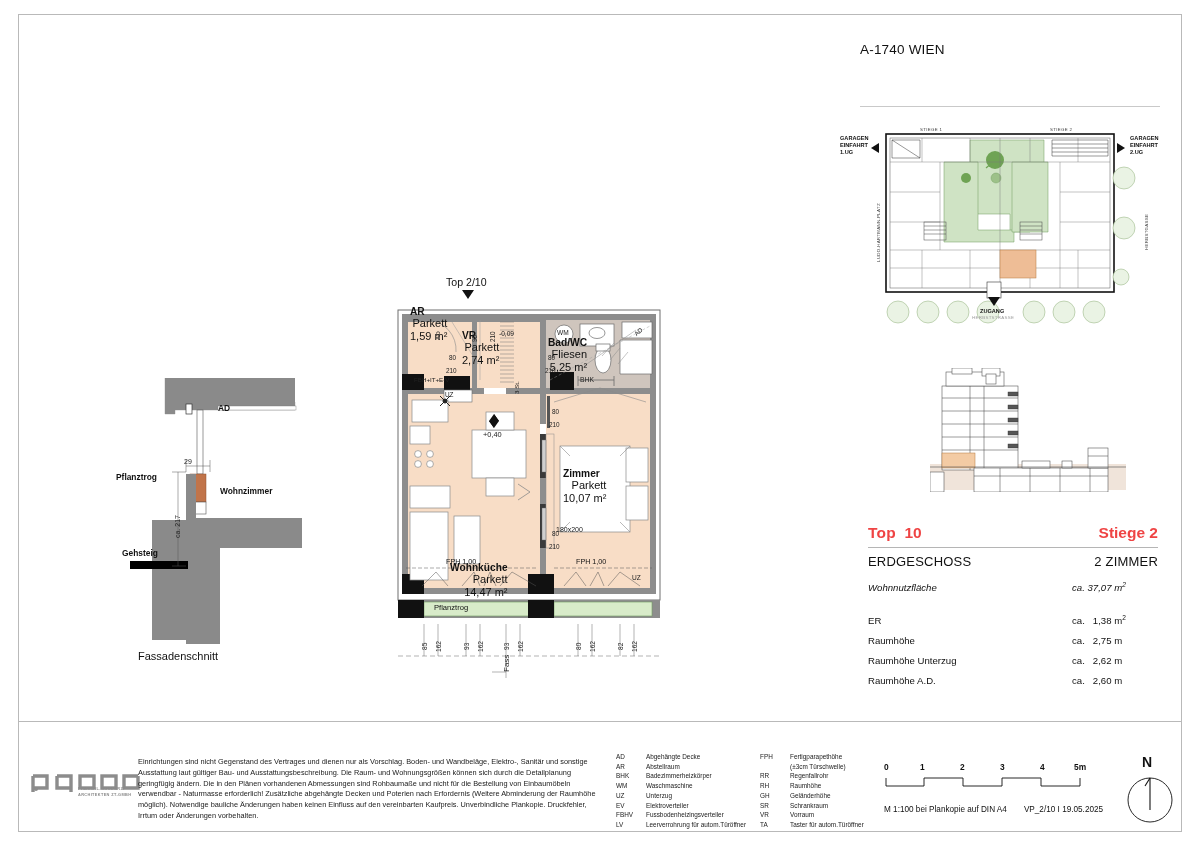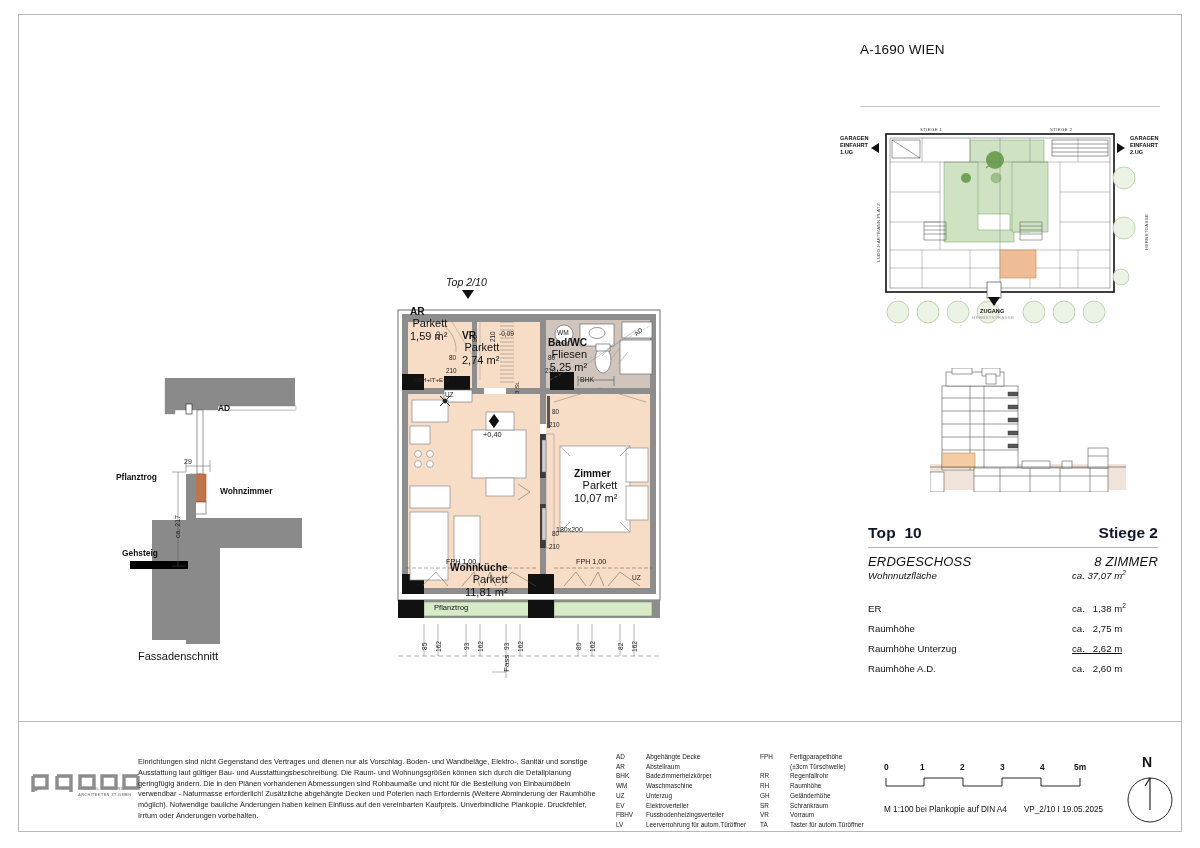--- a/index.html
+++ b/index.html
@@ -33,37 +33,37 @@
   .tri-l{ width:0;height:0;border-top:5px solid transparent;border-bottom:5px solid transparent;border-right:8px solid #111; position:absolute;}
   .tri-r{ width:0;height:0;border-top:5px solid transparent;border-bottom:5px solid transparent;border-left:8px solid #111; position:absolute;}
   .tri-d{ width:0;height:0;border-left:6px solid transparent;border-right:6px solid transparent;border-top:9px solid #111; position:absolute;}
 
   
   .sectiondraw{ position:absolute; left:930px; top:368px; width:196px; height:124px;}
 
   
   .infotable{ position:absolute; left:868px; top:524px; width:290px; }
   .it-row{ display:flex; justify-content:space-between; align-items:baseline; }
-  .it-head{ font-size:15.5px; font-weight:bold; color:#0f172a; }
+  .it-head{ font-size:15.5px; font-weight:bold; color:#ef4444; }
   .it-head .l{ letter-spacing:.2px;}
   .it-rule{ height:1px; background:#b5b5b5; margin:5px 0 6px 0;}
   .it-sub{ font-size:13px; color:#111; letter-spacing:.2px;}
   .it-small{ font-size:9.6px; color:#111; }
   .it-val{ font-size:9.6px; color:#111; white-space:pre;}
   .spacer-row{ height:17px; }
   sup{ font-size:6.6px; vertical-align:super;}
 
   
   .fassade{ position:absolute; left:120px; top:378px; width:210px; height:290px;}
   .fa-text{ position:absolute; font-size:8.4px; font-weight:bold; color:#111; white-space:nowrap;}
   .fa-caption{ position:absolute; left:138px; top:650px; font-size:11px; color:#111;text-align:right;}
 
   
   .plan{ position:absolute; left:388px; top:268px; width:285px; height:410px; }
-  .top-label{ position:absolute; left:446px; top:276px; font-size:10.6px; color:#111; white-space:nowrap;font-style:italic;}
+  .top-label{ position:absolute; left:446px; top:276px; font-size:10.6px; color:#111; white-space:nowrap;}
   .rm{ position:absolute; color:#111; white-space:nowrap; }
   .rm b{ font-size:10.2px; font-weight:bold; display:block; }
   .rm span{ font-size:11px; display:block; line-height:1.18;text-align:right;}
   .tiny{ position:absolute; font-size:6.4px; color:#222; white-space:nowrap;}
   .tiny-v{ position:absolute; font-size:6.4px; color:#222; white-space:nowrap;
            transform:rotate(-90deg); transform-origin:left top;}
   .dimv{ position:absolute; font-size:6.6px; color:#222; transform:rotate(-90deg);
          transform-origin:left top; white-space:nowrap;}
   .fph{ position:absolute; font-size:7.2px; color:#111; white-space:nowrap;}
   .pflanz-lbl{ position:absolute; font-size:7.6px; color:#111; white-space:nowrap;}
@@ -90,21 +90,21 @@
   .compass-n{ position:absolute; left:1142px; top:754px; font-size:14px; font-weight:bold; color:#111;}
 </style>
 </head>
 <body>
 
 <div class="sheet">
   <div class="hr-footer"></div>
 </div>
 
 <div class="title-block">
-  <div class="title-sub">A-1690 WIEN</div>
+  <div class="title-sub">A-1740 WIEN</div>
 </div>
 <div class="title-rule"></div>
 
 <div class="siteplan">
   <svg width="300" height="212" viewBox="0 0 300 212">
 
     <rect x="24" y="12" width="228" height="158" fill="#ffffff" stroke="#111" stroke-width="1.6"></rect>
     <rect x="28" y="16" width="220" height="150" fill="#ffffff" stroke="#555" stroke-width="0.5"></rect>
 
     <path d="M108 18 h74 v70 h-14 v22 h-20 v-18 h-40 z" fill="#cfe3c4" stroke="#6f9a5e" stroke-width="0.5"></path>
@@ -247,40 +247,40 @@
     <line x1="0" y1="99" x2="196" y2="99" stroke="#4a4a4a" stroke-width="0.6"></line>
   </svg>
 </div>
 
 <div class="infotable">
   <div class="it-row">
     <div class="it-head"><span class="l">Top</span>&nbsp;&nbsp;<span>10</span></div>
     <div class="it-head">Stiege 2</div>
   </div>
   <div class="it-rule"></div>
-  <div class="it-row" style="font-style:italic;">
+  <div class="it-row" style="margin-bottom:12px;">
     <div class="it-sub">ERDGESCHOSS</div>
-    <div class="it-sub">8 ZIMMER</div>
+    <div class="it-sub">2 ZIMMER</div>
   </div>
   <div class="it-row" style="margin-bottom:4px;font-style:italic;">
     <div class="it-small">Wohnnutzfläche</div>
     <div class="it-val" style="width:86px;"><span>ca. 37,07 m</span><sup>2</sup></div>
   </div>
   <div class="spacer-row"></div>
   <div class="it-row" style="margin-bottom:9px;">
     <div class="it-small">ER</div>
     <div class="it-val" style="width:86px;"><span>ca.   1,38 m</span><sup>2</sup></div>
   </div>
   <div class="it-row" style="margin-bottom:9px;">
     <div class="it-small">Raumhöhe</div>
     <div class="it-val" style="width:86px;">ca.   2,75 m</div>
   </div>
   <div class="it-row" style="margin-bottom:9px;">
     <div class="it-small">Raumhöhe Unterzug</div>
-    <div class="it-val" style="width:86px;text-decoration:underline;">ca.   2,62 m</div>
+    <div class="it-val" style="width:86px;">ca.   2,62 m</div>
   </div>
   <div class="it-row">
     <div class="it-small">Raumhöhe A.D.</div>
     <div class="it-val" style="width:86px;">ca.   2,60 m</div>
   </div>
 </div>
 
 <div class="fassade">
   <svg width="210" height="290" viewBox="0 0 210 290">
 
@@ -521,23 +521,23 @@
     <span>2,74 m²</span>
   </div>
   <div class="rm" style="left:160px; top:69px;">
     <b>Bad/WC</b>
     <span>Fliesen</span>
     <span>5,25 m²</span>
   </div>
   <div class="rm" style="left:62px; top:262px;margin-top:32px;">
     <b>Wohnküche</b>
     <span>Parkett</span>
-    <span>11,81 m²</span>
-  </div>
-  <div class="rm" style="left:186px; top:200px;">
+    <span>14,47 m²</span>
+  </div>
+  <div class="rm" style="left:175px; top:200px;">
     <b>Zimmer</b>
     <span>Parkett</span>
     <span>10,07 m²</span>
   </div>
 
   
   <div class="tiny" style="left:169px; top:61px; font-size:6.6px;">WM</div>
   <div class="tiny" style="left:192px; top:108px; font-size:6.8px;">BHK</div>
   <div class="tiny-v" style="left:46px; top:72px; font-size:6.2px;">AD</div>
   <div class="tiny" style="left:246px; top:60px; font-size:6.2px; transform:rotate(-42deg);">AD</div>

